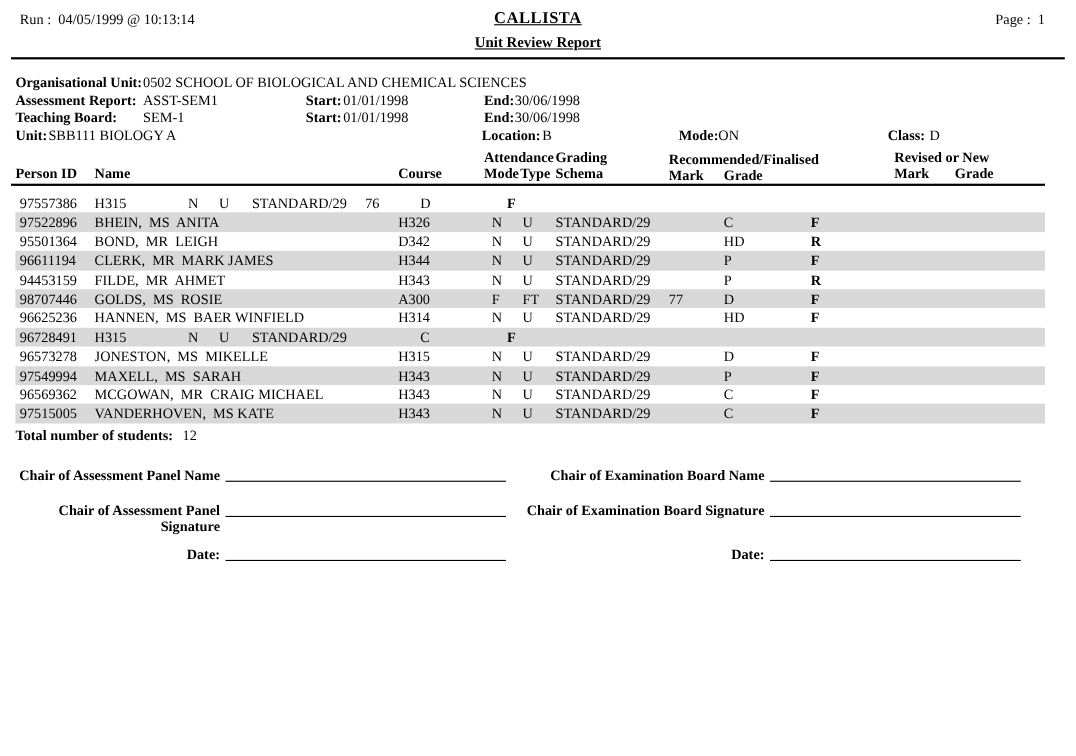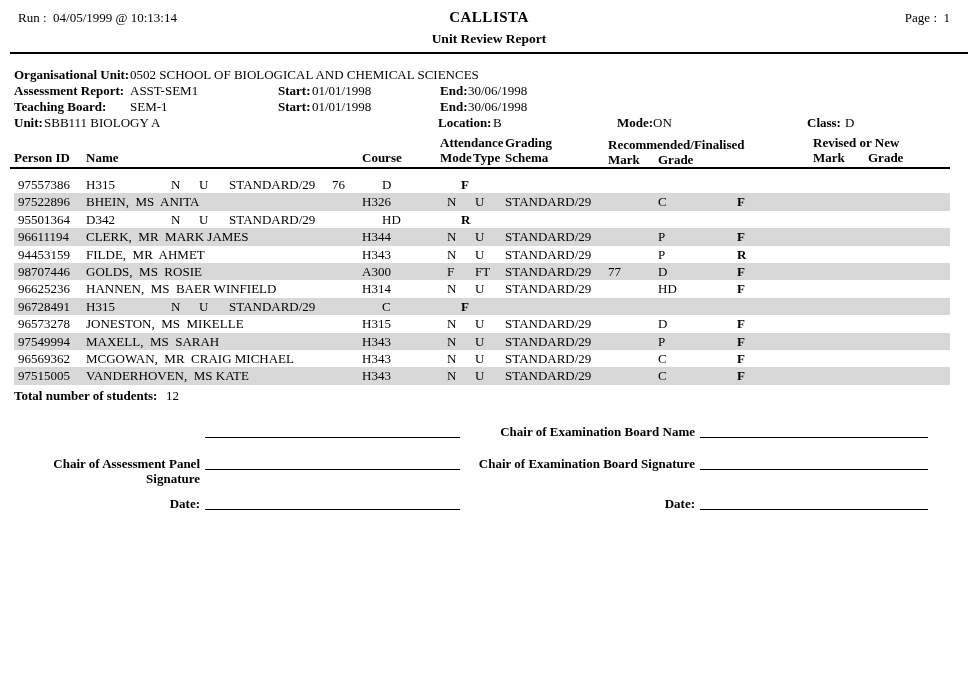--- a/index.html
+++ b/index.html
@@ -4,21 +4,21 @@
 <style>
   * { box-sizing: border-box; }
   html,body { margin:0; padding:0; background:#fff; }
   .page {
     position:relative; width:978px; height:574px; background:#fff;
     font-family:"Liberation Serif", serif; color:#000; overflow:hidden;
     --row-shade:#d8d8d8;
   }
   .abs { position:absolute; white-space:pre; }
   .b { font-weight:bold; }
-  .center-line { position:absolute; left:0; right:0; text-align:center; white-space:pre; }
+  .center-line { position:absolute; left:0; right:0; text-align:center; white-space:pre;text-decoration:underline; }
 
   
   .run { left:18px; top:10px; font-size:13px; }
   .pageno { position:absolute; right:28px; top:10px; font-size:13px; white-space:pre; }
   .main-title { top:9px; font-size:15px; letter-spacing:0.5px; font-weight:bold; }
   .sub-title { top:31px; font-size:13.5px; font-weight:bold; }
   .hr-top { position:absolute; left:10px; right:10px; top:52px; border-top:2px solid #000; }
 
   
   .meta-row { position:absolute; left:0; width:100%; height:16px; font-size:13px; }
@@ -150,20 +150,21 @@
       <span class="cell c-type">U</span>
       <span class="cell c-schema">STANDARD/29</span>
       <span class="cell c-mark"></span>
       <span class="cell c-grade">C</span>
       <span class="cell c-status">F</span>
       <span class="cell c-rmark"></span>
       <span class="cell c-rgrade"></span>
     </div>
       <div class="trow">
       <span class="cell c-id">95501364</span>
+      <span class="cell c-name">BOND,  MR  LEIGH</span>
       <span class="cell c-course">D342</span>
       <span class="cell c-mode">N</span>
       <span class="cell c-type">U</span>
       <span class="cell c-schema">STANDARD/29</span>
       <span class="cell c-mark"></span>
       <span class="cell c-grade">HD</span>
       <span class="cell c-status">R</span>
       <span class="cell c-rmark"></span>
       <span class="cell c-rgrade"></span>
     </div>
@@ -283,20 +284,21 @@
       <span class="cell c-rmark"></span>
       <span class="cell c-rgrade"></span>
     </div>
     </div>
 
   <div class="total-row">
     <span class="abs b" style="left:0">Total number of students:</span>
     <span class="abs" style="left:152px">12</span>
   </div>
 
+  <div class="sig-label sl-name-l">Chair of Assessment Panel Name</div>
   <div class="sig-line  ln-name-l"></div>
   <div class="sig-label sl-name-r">Chair of Examination Board Name</div>
   <div class="sig-line  ln-name-r"></div>
 
   <div class="sig-label sl-sig-l2">Signature</div>
   <div class="sig-label sl-sig-l1">Chair of Assessment Panel</div>
   <div class="sig-line  ln-sig-l"></div>
   <div class="sig-label sl-sig-r">Chair of Examination Board Signature</div>
   <div class="sig-line  ln-sig-r"></div>
 

